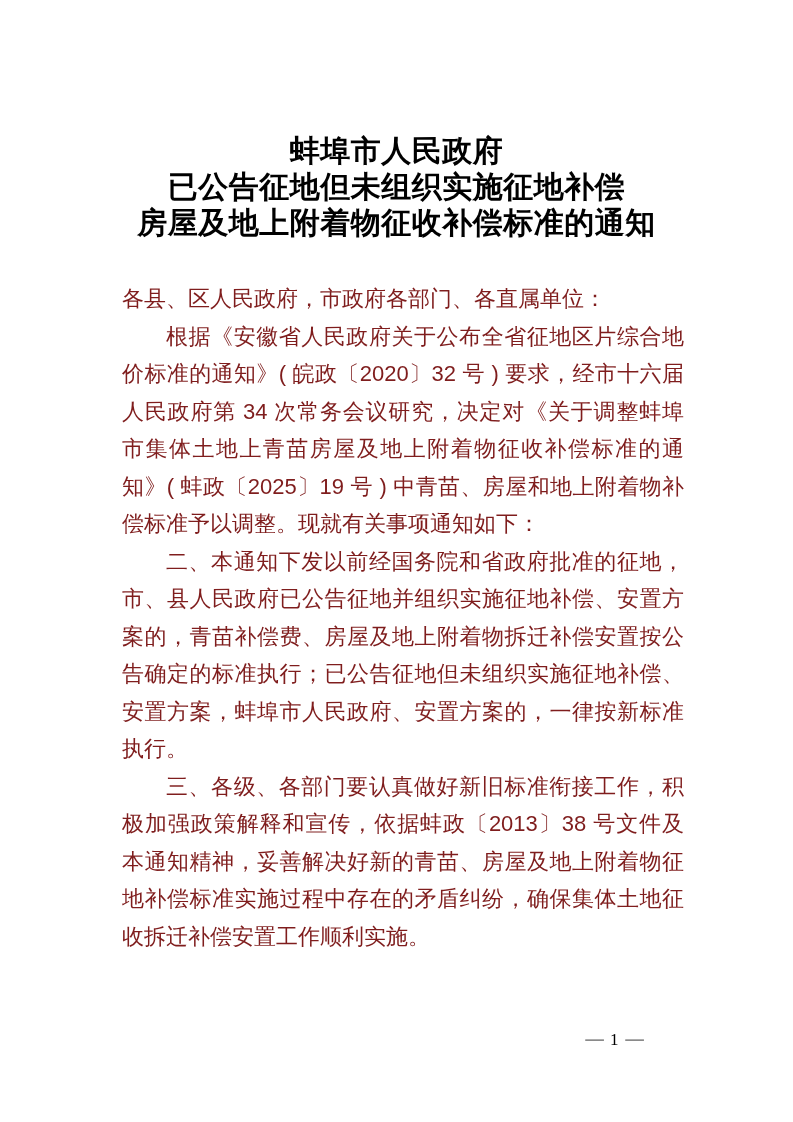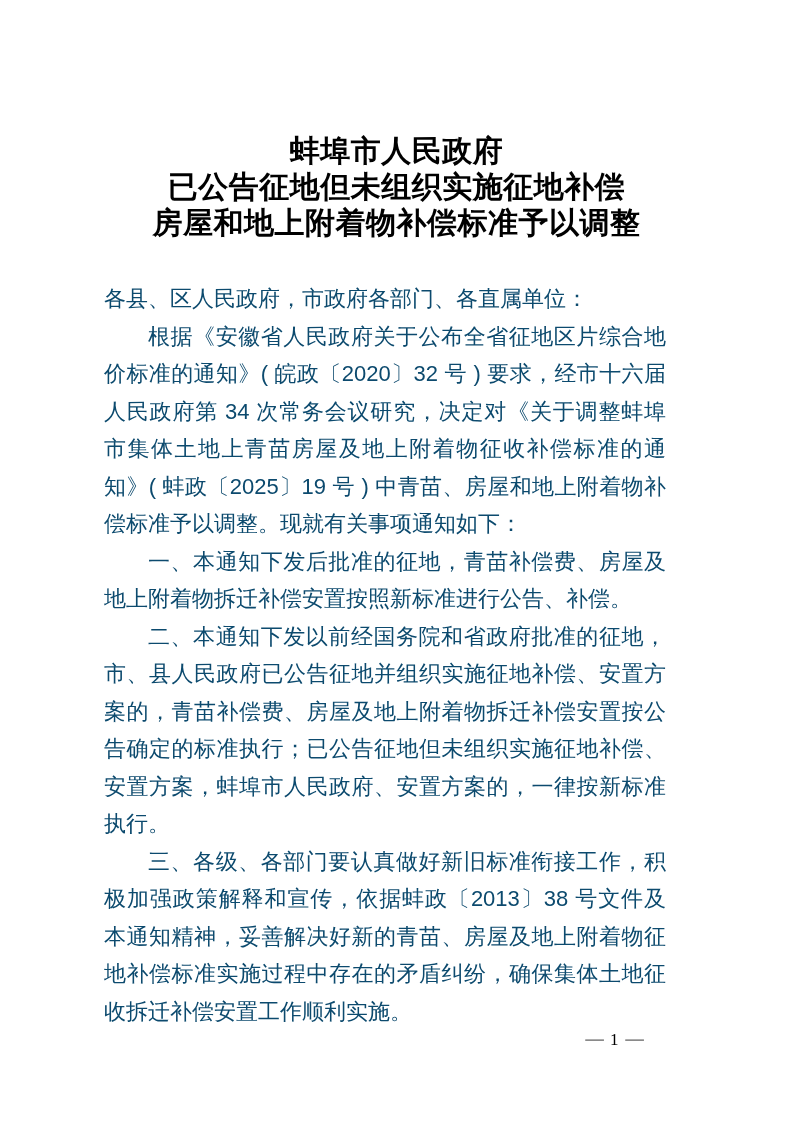--- a/index.html
+++ b/index.html
@@ -24,27 +24,27 @@
     text-align: center;
     font-weight: bold;
     font-size: 30px;
     line-height: 36px;
     letter-spacing: 0.5px;
     color: #000000;
   }
   .body-block {
     position: absolute;
     top: 280px;
-    left: 104px;
+    left: 122px;
     width: 562px;
     font-size: 22px;
     line-height: 37.5px;
     text-align: justify;
     text-justify: inter-ideograph;
-    color: #0c4a6e;
+    color: #7f1d1d;
   }
   .body-block p {
     margin: 0;
     padding: 0;
     text-indent: 2em;
   }
   .body-block p.no-indent {
     text-indent: 0;
   }
   .footer {
@@ -68,27 +68,26 @@
   }
 </style>
 </head>
 <body>
 
 <div class="page">
 
   <header class="title-block">
     <div class="title-line">蚌埠市人民政府</div>
     <div class="title-line">已公告征地但未组织实施征地补偿</div>
-    <div class="title-line">房屋和地上附着物补偿标准予以调整</div>
+    <div class="title-line">房屋及地上附着物征收补偿标准的通知</div>
   </header>
 
   <main class="body-block">
     <p class="no-indent">各县、区人民政府，市政府各部门、各直属单位：</p>
     <p>根据《安徽省人民政府关于公布全省征地区片综合地价标准的通知》( 皖政〔2020〕32 号 ) 要求，经市十六届人民政府第 34 次常务会议研究，决定对《关于调整蚌埠市集体土地上青苗房屋及地上附着物征收补偿标准的通知》( 蚌政〔2025〕19 号 ) 中青苗、房屋和地上附着物补偿标准予以调整。现就有关事项通知如下：</p>
-    <p>一、本通知下发后批准的征地，青苗补偿费、房屋及地上附着物拆迁补偿安置按照新标准进行公告、补偿。</p>
     <p>二、本通知下发以前经国务院和省政府批准的征地，市、县人民政府已公告征地并组织实施征地补偿、安置方案的，青苗补偿费、房屋及地上附着物拆迁补偿安置按公告确定的标准执行；已公告征地但未组织实施征地补偿、安置方案，蚌埠市人民政府、安置方案的，一律按新标准执行。</p>
     <p>三、各级、各部门要认真做好新旧标准衔接工作，积极加强政策解释和宣传，依据蚌政〔2013〕38 号文件及本通知精神，妥善解决好新的青苗、房屋及地上附着物征地补偿标准实施过程中存在的矛盾纠纷，确保集体土地征收拆迁补偿安置工作顺利实施。</p>
   </main>
 
   <footer class="footer">
     <span class="dash">—</span>
     <span class="num">1</span>
     <span class="dash">—</span>
   </footer>
 

